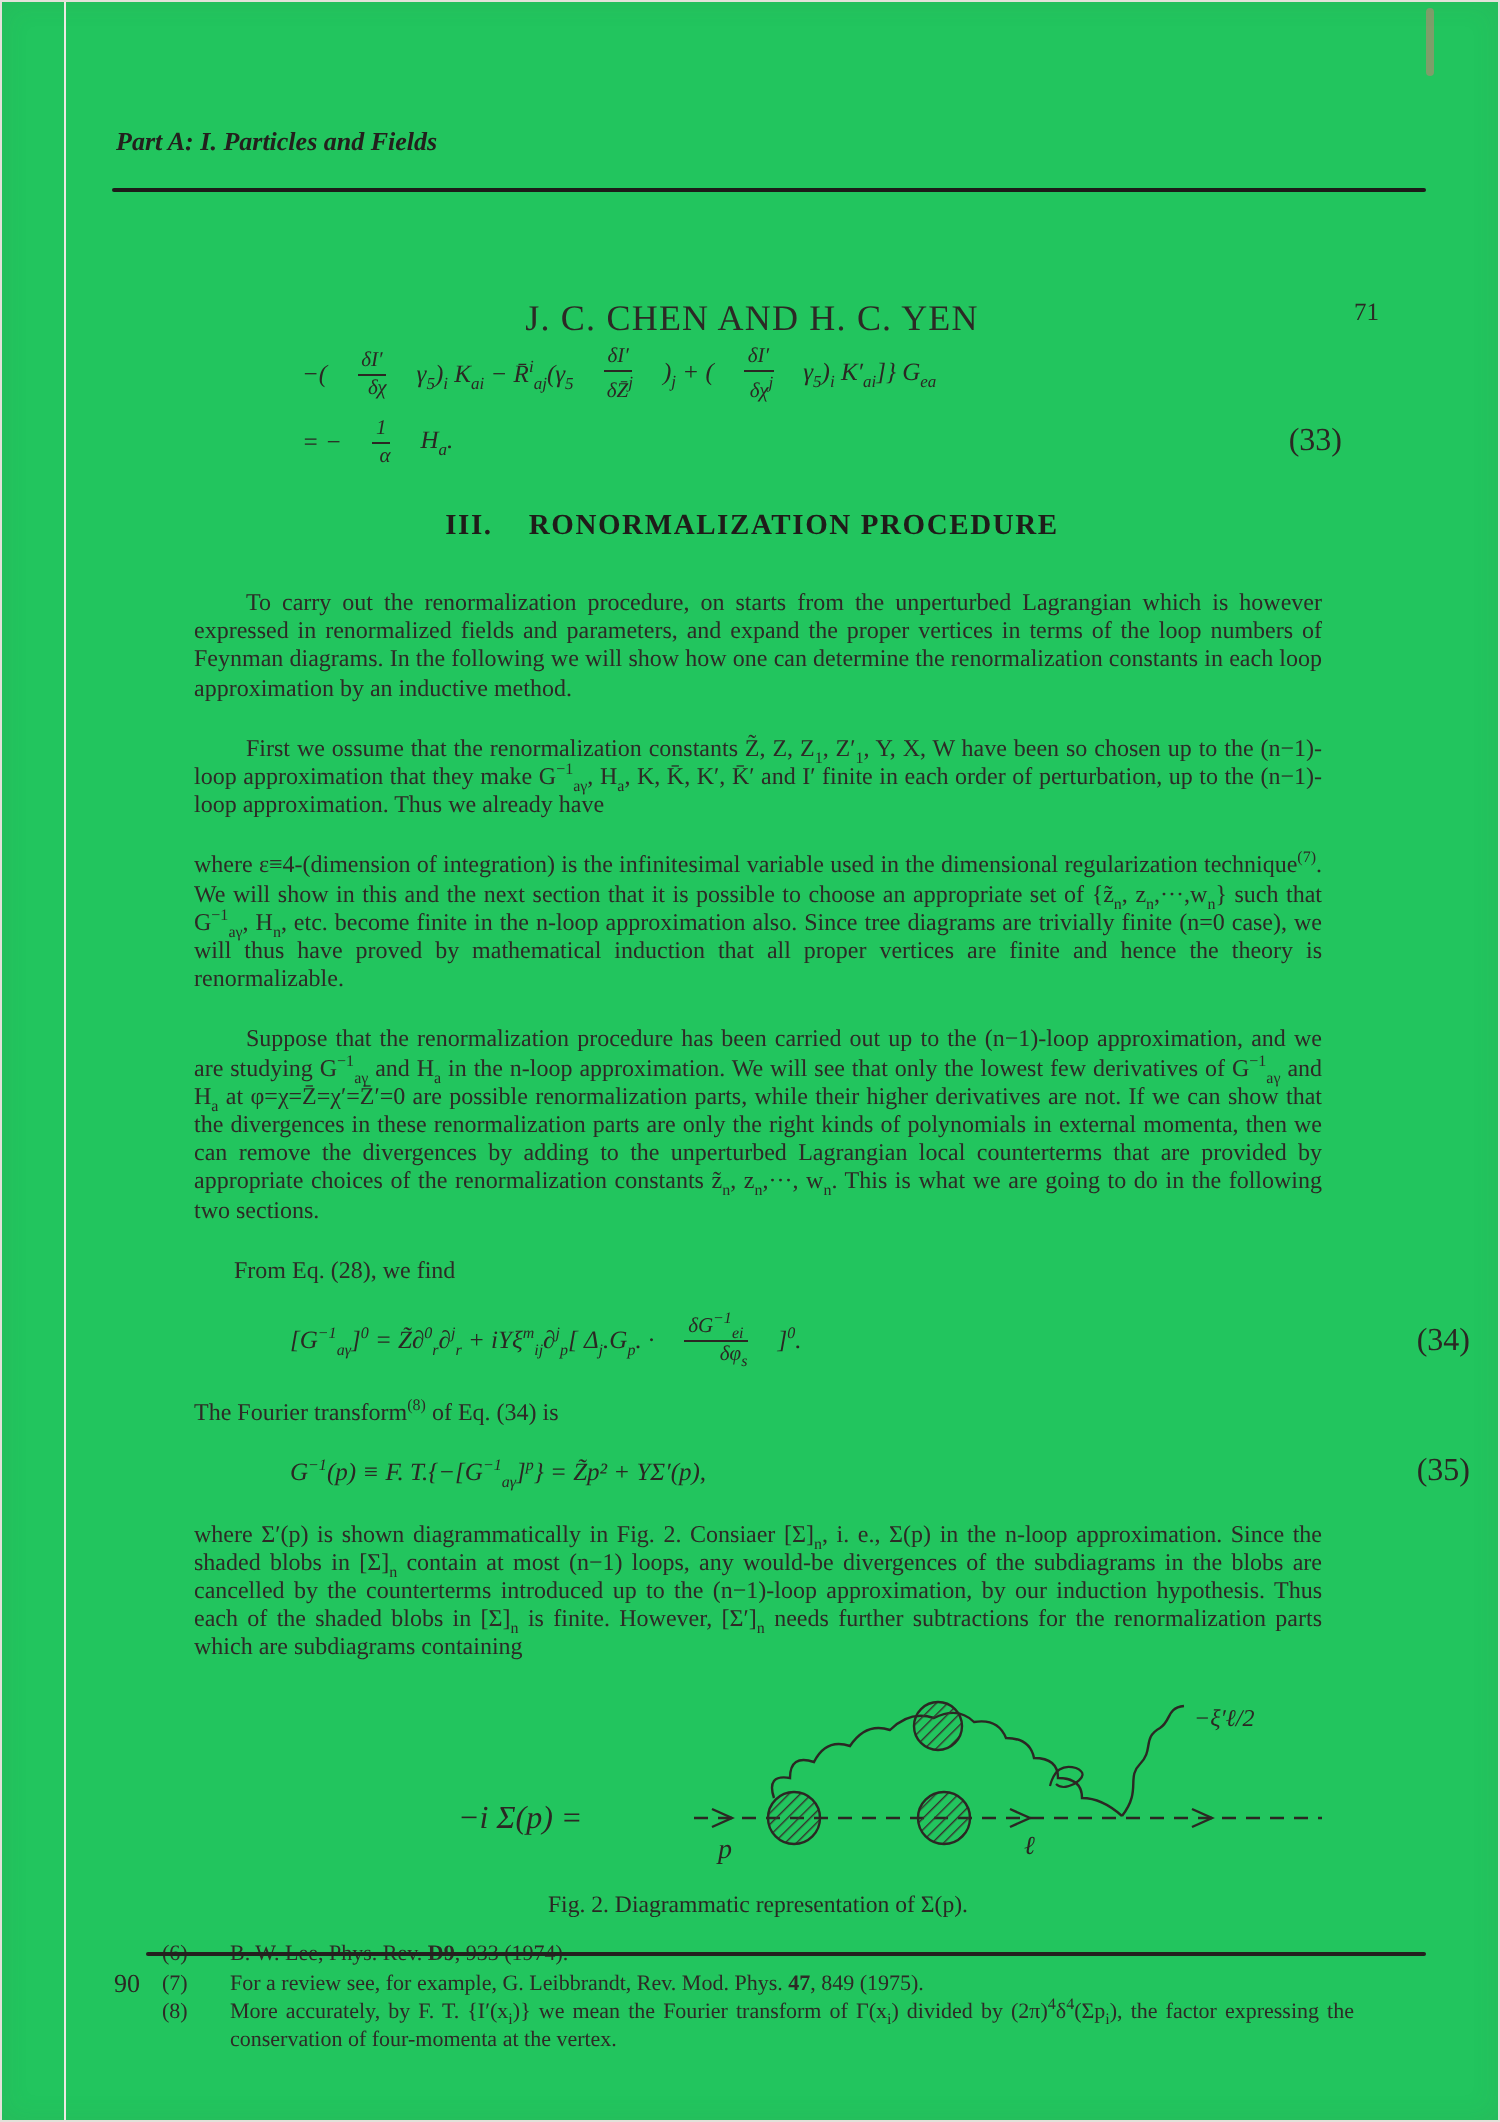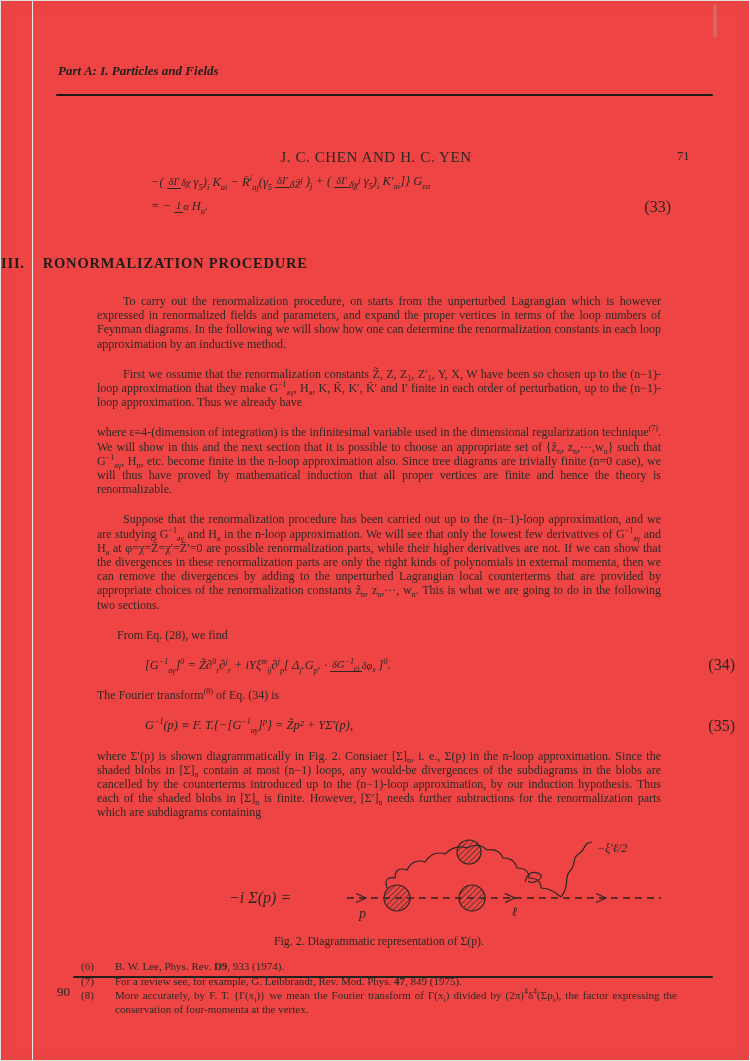--- a/index.html
+++ b/index.html
@@ -1,42 +1,42 @@
 <!DOCTYPE html>
 <html><head>
 <meta charset="utf-8">
 <title></title>
 <style>
   html,body{margin:0;padding:0;background:#ffffff;}
   .page{
     position:relative;width:750px;height:1061px;overflow:hidden;
-    background:#ef4444;
+    background:#22c55e;
     box-shadow:inset 0 0 14px rgba(90,85,70,.10);
     border:1px solid #e4e1da;box-sizing:border-box;
     font-family:"Liberation Serif","DejaVu Serif",serif;
     color:#2e2a26;
   }
   .gutter-line{position:absolute;left:31px;top:0;width:1px;height:100%;background:#eceae4;}
   .margin-mark{position:absolute;left:712px;top:3px;width:4px;height:34px;border-radius:2px;opacity:.55;}
   .hdr-left{position:absolute;left:57px;top:62px;font-style:italic;font-weight:bold;font-size:13px;color:#23201d;}
   .rule-top{position:absolute;left:55px;top:93px;width:657px;height:2px;background:#1d1b19;border-radius:1px;}
-  .running{position:absolute;left:0;top:148px;width:750px;text-align:center;font-size:15px;letter-spacing:.6px;color:#2c2925;}
+  .running{position:absolute;left:0;top:148px;width:750px;text-align:center;font-size:18px;letter-spacing:.6px;color:#2c2925;}
   .running-page{position:absolute;left:676px;top:148px;font-size:12.5px;color:#2c2925;}
 
   
   .eqrow{position:relative;display:flex;align-items:center;font-style:italic;font-size:12.5px;color:#2b2723;}
   .eqrow sub,.eqrow sup{font-size:8.5px;}
-  .frac{display:inline-flex;flex-direction:row;align-items:flex-start;margin:0 3px;font-size:10.5px;line-height:1.05;}
+  .frac{display:inline-flex;flex-direction:column;align-items:flex-end;margin:0 15px;font-size:10.5px;line-height:1.05;}
   .frac > span:first-child{border-bottom:1px solid #2b2723;padding:0 2px 1px;}
   .frac > span:last-child{padding-top:1px;}
   .eqnum{position:absolute;right:0;top:50%;transform:translateY(-50%);font-style:normal;font-size:16px;color:#2b2723;}
   .eq33-block{position:absolute;left:150px;top:172px;width:520px;}
   .eq33-l2{margin-top:7px;}
 
-  .sec-head{position:absolute;left:0;top:254px;width:750px;font-weight:bold;font-size:14.5px;letter-spacing:.8px;color:#1f1c19;}
+  .sec-head{position:absolute;left:0;top:254px;width:750px;text-align:center;font-weight:bold;font-size:14.5px;letter-spacing:.8px;color:#1f1c19;}
   .sec-head .gap{display:inline-block;width:18px;}
 
   .body-col{position:absolute;left:80px;top:277px;width:596px;font-size:12px;line-height:14.2px;text-align:justify;}
   .body-col p{margin:16px;}
   .body-col p.ind{text-indent:26px;}
   .body-col sub,.body-col sup{font-size:8px;line-height:0;}
   .disp{position:relative;margin:6px 0 6px 78px;font-style:italic;font-size:12.5px;}
   .disp-row{position:relative;display:flex;align-items:center;margin:5px 0 5px 64px;padding-right:64px;}
   .disp-row .eqnum{right:-58px;}
   .subA{margin-top:3px;font-weight:bold;}

